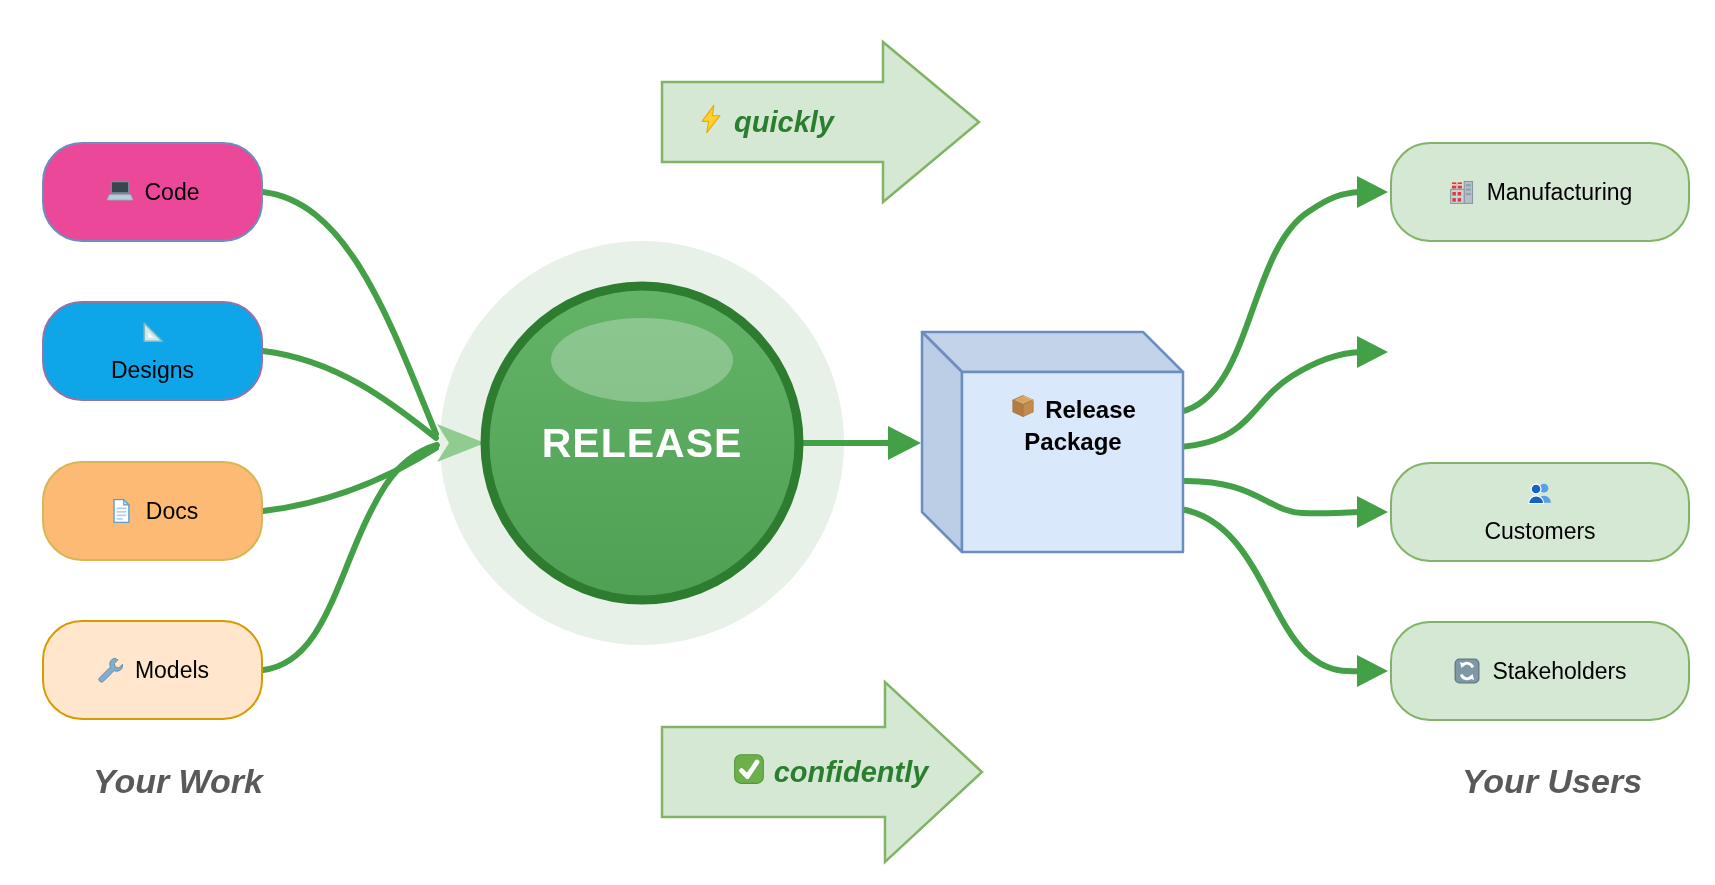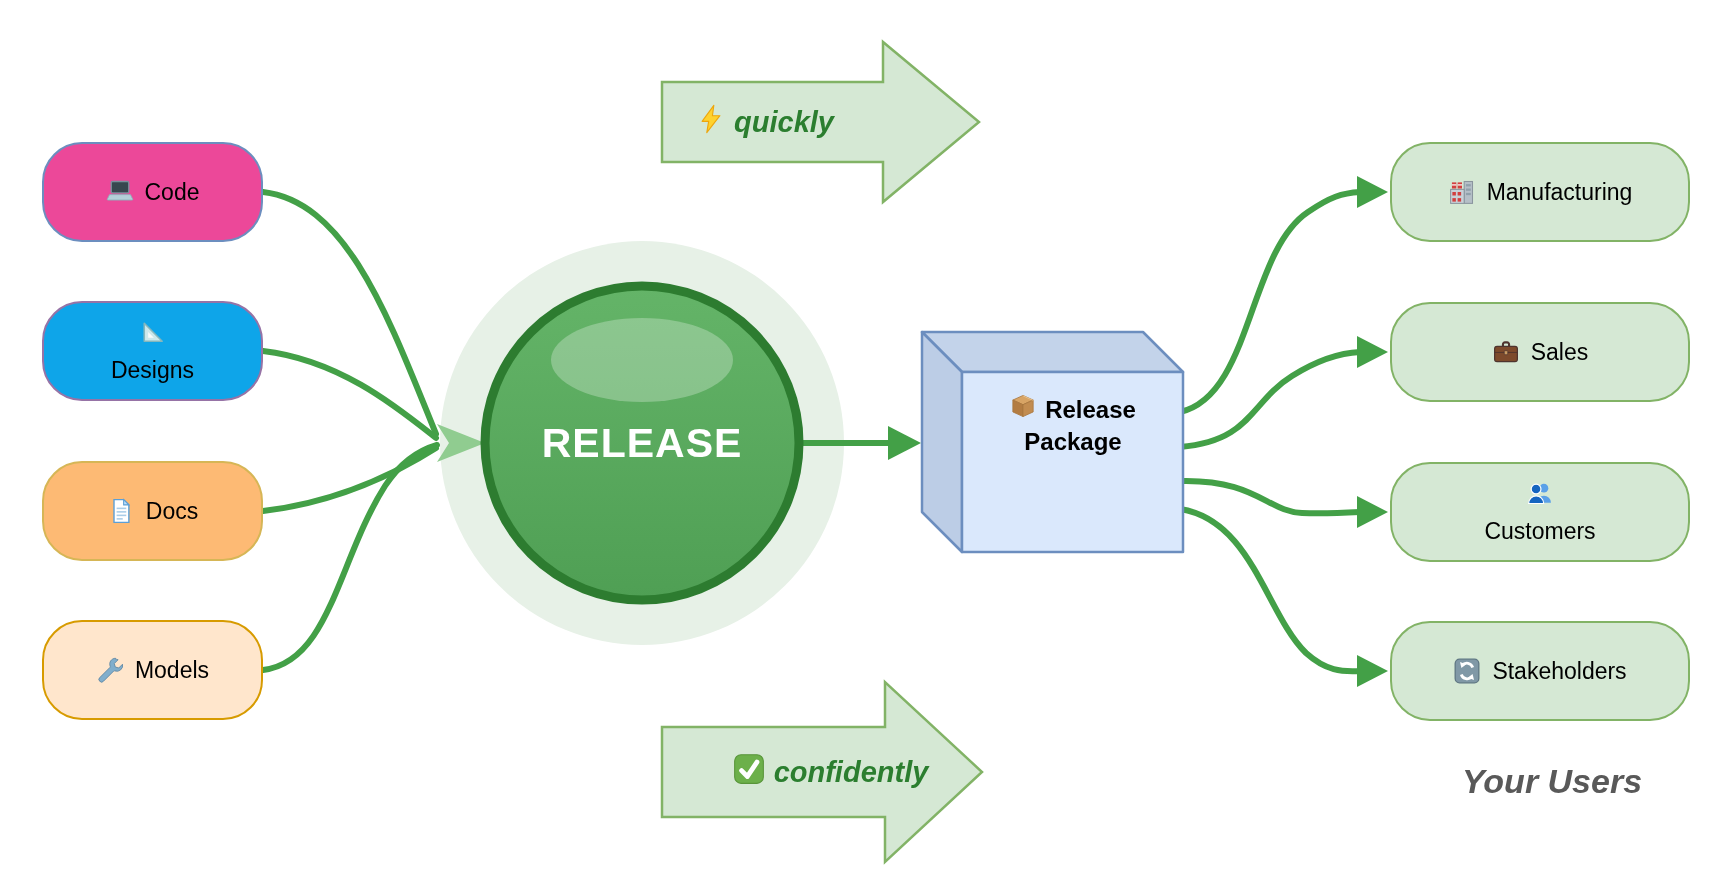--- a/index.html
+++ b/index.html
@@ -177,31 +177,20 @@
         </g>
         <g fill="#ffffff">
             <rect x="4.5" y="7.2" width="5" height="1.4"></rect>
             <rect x="11" y="7.2" width="5" height="1.4"></rect>
           </g>
       </svg>
     </span>
     <span class="lbl">Manufacturing</span>
   </div>
 
-  <div class="node user-box user-sales">
-    <span class="ic">
-      <svg width="28" height="28" viewBox="0 0 32 32">
-        <path d="M12.5 9.5 V7.2 a2.2 2.2 0 0 1 2.2-2.2 h2.6 a2.2 2.2 0 0 1 2.2 2.2 V9.5" fill="none" stroke="#4e342e" stroke-width="2.4"></path>
-        <rect x="3" y="9.5" width="26" height="17.5" rx="2.8" fill="#7d4a2b" stroke="#4e342e" stroke-width="1.4"></rect>
-        <path d="M3 16.5 h26" stroke="#4e342e" stroke-width="1"></path>
-        <rect x="14" y="14.5" width="4" height="4.6" rx="0.8" fill="#c79a62" stroke="#4e342e" stroke-width="0.8"></rect>
-      </svg>
-    </span>
-    <span class="lbl">Sales</span>
-  </div>
 
   <div class="node user-box user-customers">
     <span class="ic">
       <svg width="28" height="28" viewBox="0 0 32 32">
         <g fill="#5aa0e8">
           <circle cx="20.5" cy="10.5" r="5"></circle>
           <path d="M12.5 27 a8 8 0 0 1 16 0 Z"></path>
         </g>
         <g fill="#1565c0" stroke="#ffffff" stroke-width="1.4">
           <circle cx="11.5" cy="11.5" r="5.6"></circle>
@@ -237,15 +226,16 @@
   <div class="banner banner-bottom">
     <span class="ic">
       <svg width="34" height="34" viewBox="0 0 32 32">
         <rect x="2.5" y="2.5" width="27" height="27" rx="6" fill="#6cb04a" stroke="#58953a" stroke-width="1"></rect>
         <path d="M9 17.5 l5.5 5.5 L23.5 9.5" fill="none" stroke="#ffffff" stroke-width="4.5" stroke-linecap="round" stroke-linejoin="round"></path>
       </svg>
     </span>
     <span class="banner-text">confidently</span>
   </div>
 
+  <div class="caption caption-work">Your Work</div>
   <div class="caption caption-users">Your Users</div>
 
 </div>
 
 </body></html>

